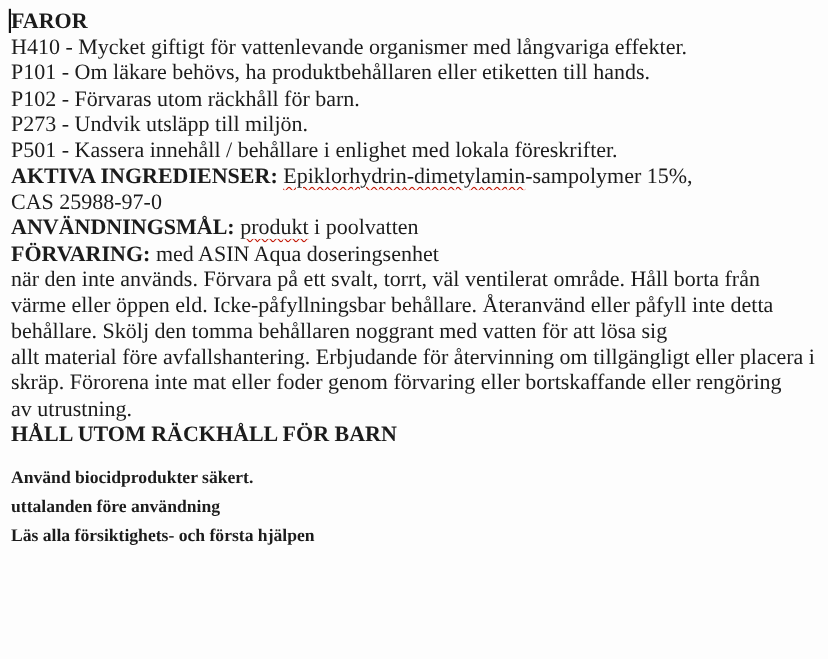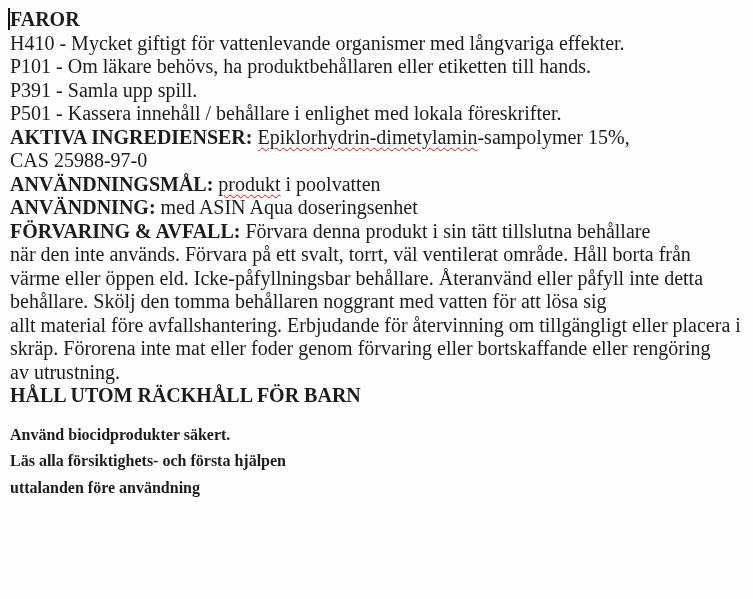--- a/index.html
+++ b/index.html
@@ -54,42 +54,42 @@
 <body>
 
 <div class="caret"></div>
 
 <div class="doc">
 
   <div class="line b">FAROR</div>
 
   <div class="line">H410 - Mycket giftigt för vattenlevande organismer med långvariga effekter.</div>
   <div class="line">P101 - Om läkare behövs, ha produktbehållaren eller etiketten till hands.</div>
-  <div class="line">P391 - Samla upp spill.</div>
+  <div class="line">P102 - Förvaras utom räckhåll för barn.</div>
+  <div class="line">P273 - Undvik utsläpp till miljön.</div>
   <div class="line">P501 - Kassera innehåll / behållare i enlighet med lokala föreskrifter.</div>
 
   <div class="line"><span class="b">AKTIVA INGREDIENSER:</span> <span class="sq">Epiklorhydrin-dimetylamin</span><span>-sampolymer 15%,</span></div>
 
   <div class="line">CAS 25988-97-0</div>
 
 
   <div class="line"><span class="b">ANVÄNDNINGSMÅL:</span> <span class="sq">produkt</span> <span>i poolvatten</span></div>
 
 
-  <div class="line"><span class="b">ANVÄNDNING:</span> <span>med ASIN Aqua doseringsenhet</span></div>
+  <div class="line"><span class="b">FÖRVARING:</span> <span>med ASIN Aqua doseringsenhet</span></div>
 
-  <div class="line"><span class="b">FÖRVARING &amp; AVFALL:</span> <span>Förvara denna produkt i sin tätt tillslutna behållare</span></div>
   <div class="line">när den inte används. Förvara på ett svalt, torrt, väl ventilerat område. Håll borta från</div>
   <div class="line">värme eller öppen eld. Icke-påfyllningsbar behållare. Återanvänd eller påfyll inte detta</div>
   <div class="line">behållare. Skölj den tomma behållaren noggrant med vatten för att lösa sig</div>
   <div class="line">allt material före avfallshantering. Erbjudande för återvinning om tillgängligt eller placera i</div>
   <div class="line">skräp. Förorena inte mat eller foder genom förvaring eller bortskaffande eller rengöring</div>
   <div class="line">av utrustning.</div>
 
   <div class="line b">HÅLL UTOM RÄCKHÅLL FÖR BARN</div>
 
   <div class="big">
     <div class="bigline">Använd biocidprodukter säkert.</div>
+    <div class="bigline">uttalanden före användning</div>
     <div class="bigline">Läs alla försiktighets- och första hjälpen</div>
-    <div class="bigline">uttalanden före användning</div>
   </div>
 
 </div>
 
 </body></html>

